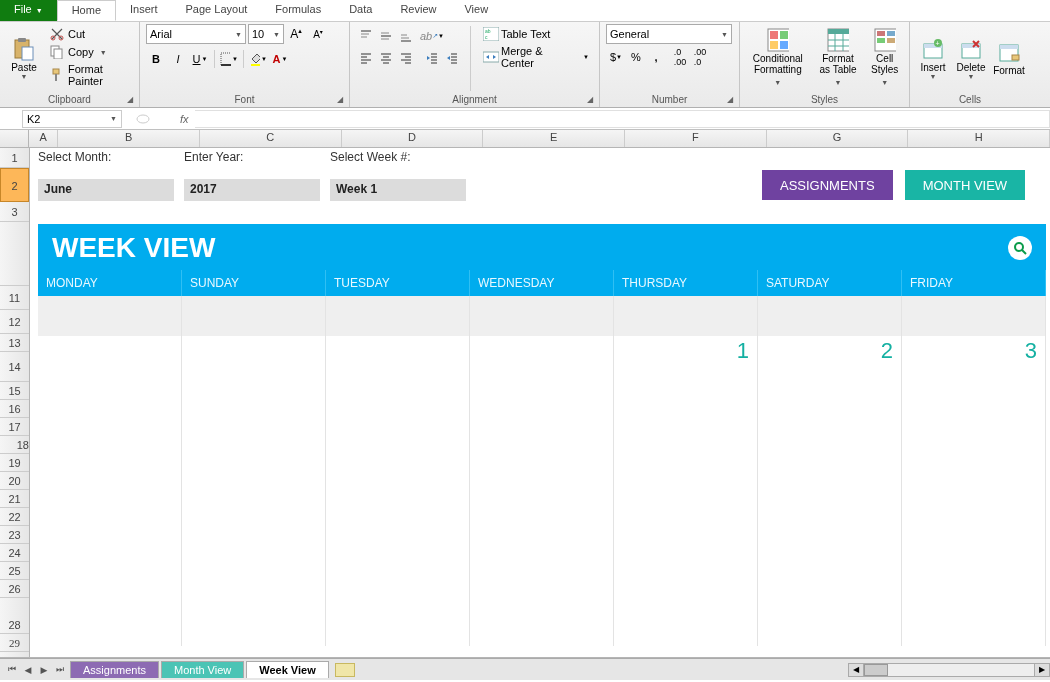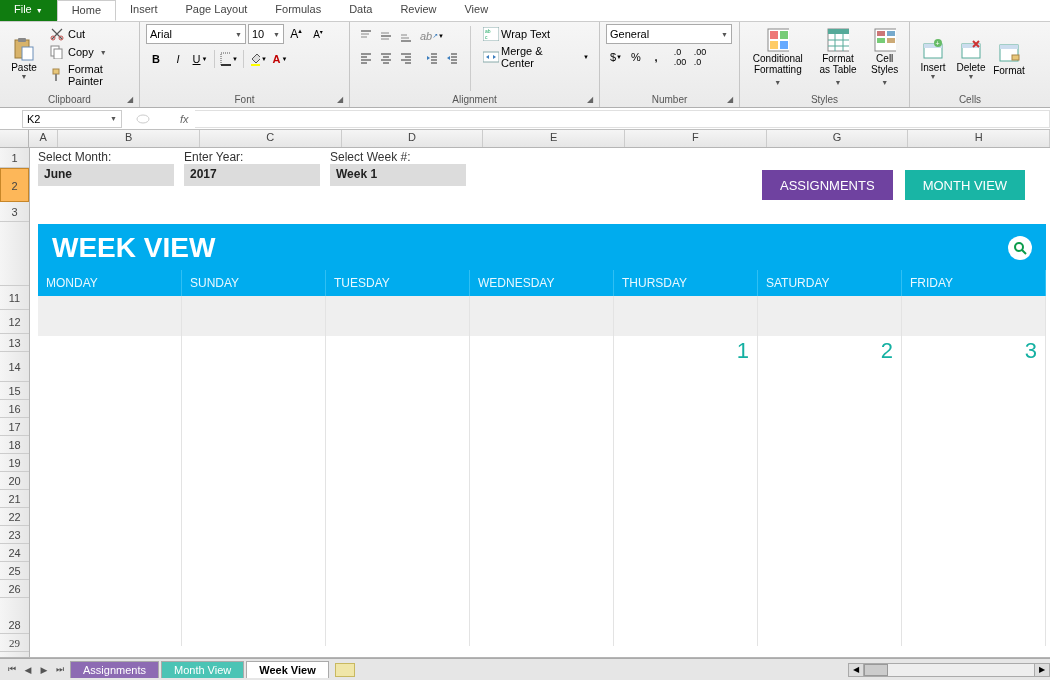--- a/index.html
+++ b/index.html
@@ -289,21 +289,21 @@
       <div style="width:1px;background:#ccc;margin:2px 4px"></div>
       <div class="stackcol">
         <div class="rowbtn">
           <span class="ic">
               <svg width="16" height="14">
                 <rect x="0" y="0" width="16" height="14" fill="#fff" stroke="#8aa"></rect>
                 <text x="2" y="6" font-size="5" fill="#2a6">ab</text>
                 <text x="2" y="12" font-size="5" fill="#2a6">c</text>
               </svg>
             </span>
-          <span>Wrap Text</span>
+          <span>Table Text</span>
         </div>
         <div class="rowbtn">
           <span class="ic">
               <svg width="16" height="14">
                 <rect x="0" y="2" width="16" height="10" fill="#fff" stroke="#8aa"></rect>
                 <path d="M3 7 L6 5 L6 9 Z M13 7 L10 5 L10 9 Z" fill="#3b7dbd"></path>
               </svg>
             </span>
           <span>Merge &amp; Center</span>
             <span class="dd" style="font-size:6px;margin-left:2px">▼</span>
@@ -457,42 +457,42 @@
         <div class="rn sel" style="height: 34px; line-height: 34px;">2</div>
         <div class="rn" style="height: 20px; line-height: 20px;">3</div>
         <div class="rn" style="height: 64px; line-height: 64px;"></div>
         <div class="rn" style="height: 24px; line-height: 24px;">11</div>
         <div class="rn" style="height: 24px; line-height: 24px;">12</div>
         <div class="rn" style="height: 18px; line-height: 18px;">13</div>
         <div class="rn" style="height: 30px; line-height: 30px;">14</div>
         <div class="rn" style="height: 18px; line-height: 18px;">15</div>
         <div class="rn" style="height: 18px; line-height: 18px;">16</div>
         <div class="rn" style="height: 18px; line-height: 18px;">17</div>
-        <div class="rn" style="height: 18px; line-height: 18px;">18</div>
+        <div class="rn" style="height: 18px; line-height: 18px; text-align: right;">18</div>
         <div class="rn" style="height: 18px; line-height: 18px;">19</div>
         <div class="rn" style="height: 18px; line-height: 18px;">20</div>
         <div class="rn" style="height: 18px; line-height: 18px;">21</div>
         <div class="rn" style="height: 18px; line-height: 18px;">22</div>
         <div class="rn" style="height: 18px; line-height: 18px;">23</div>
         <div class="rn" style="height: 18px; line-height: 18px;">24</div>
         <div class="rn" style="height: 18px; line-height: 18px;">25</div>
         <div class="rn" style="height: 18px; line-height: 18px;">26</div>
         <div class="rn" style="height: 18px; line-height: 18px; margin-left: 33px;">27</div>
         <div class="rn" style="height: 18px; line-height: 18px;">28</div>
         <div class="rn" style="height: 18px; line-height: 18px; font-family: Liberation Serif, serif;">29</div>
       </div>
     <div class="sheet" id="sheet">
 
       <div class="labelrow" style="top:2px">
         <div style="width:136px">Select Month:</div>
         <div style="width:136px">Enter Year:</div>
         <div style="width:136px">Select Week #:</div>
       </div>
 
-      <div class="controlsrow" style="top:16px">
+      <div class="controlsrow" style="top:31px">
         <div class="selcell">June</div>
         <div class="selcell">2017</div>
         <div class="selcell">Week 1</div>
       </div>
 
       <div style="position:absolute;top:22px;left:732px;display:flex;gap:12px">
         <div class="btnpurple">ASSIGNMENTS</div>
         <div class="btnteal">MONTH VIEW</div>
       </div>
 

